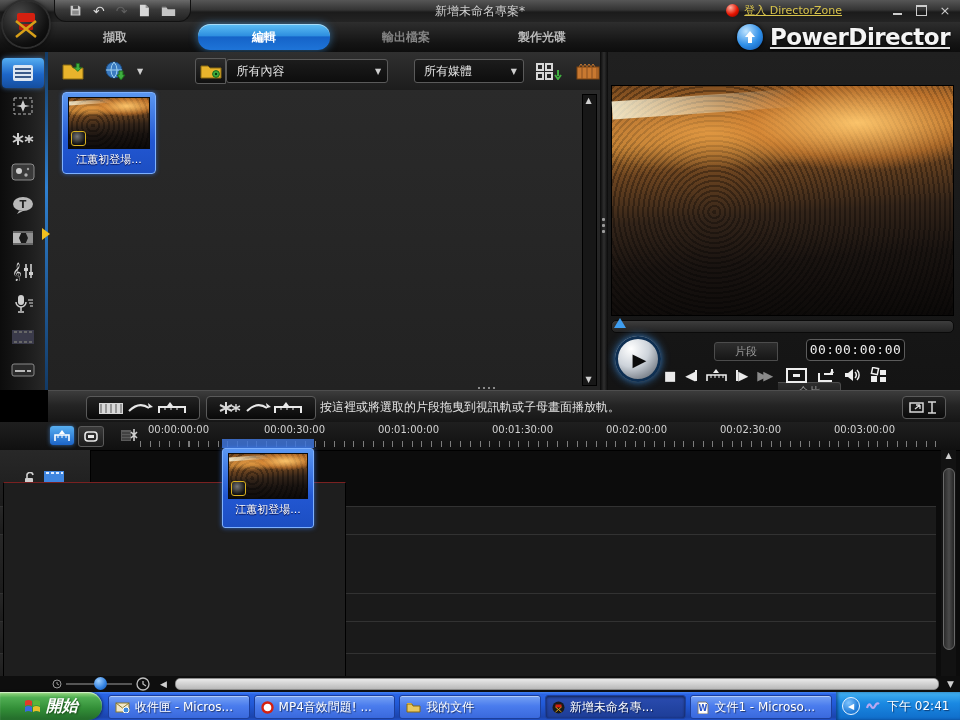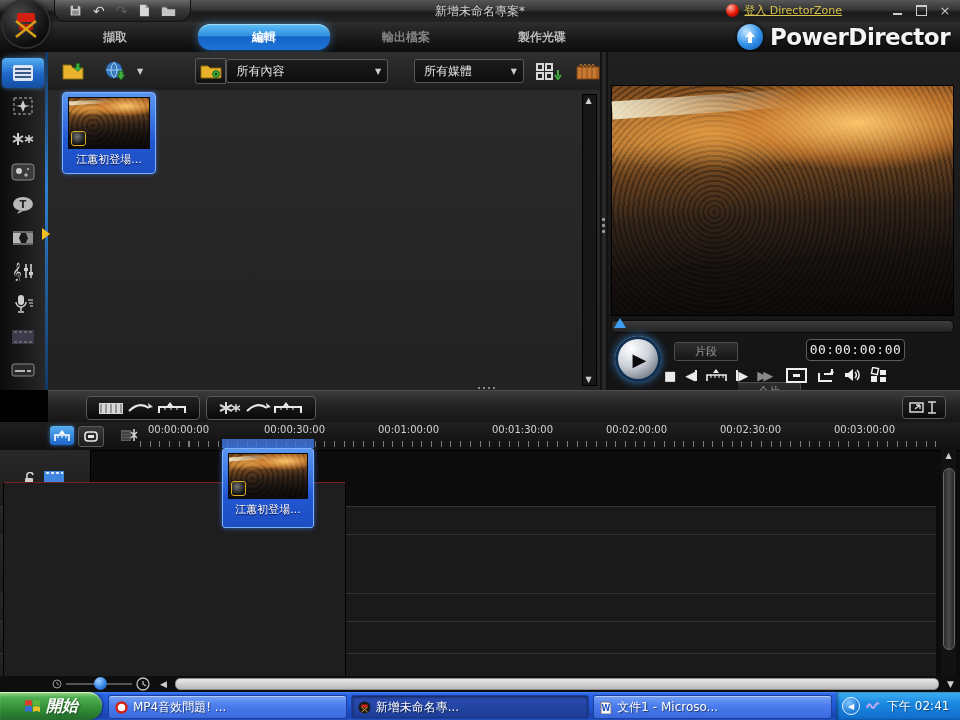--- a/index.html
+++ b/index.html
@@ -26,21 +26,21 @@
   .wb .restbox{width:9px;height:8px;border:1px solid #ccc;border-top:2px solid #ccc;margin-bottom:1px;}
   .wb.close{align-items:center;font-size:13px;line-height:13px;}
 
   
   .modebar{position:absolute;left:0;top:22px;width:960px;height:30px;
     background:linear-gradient(#2e2e2e,#141414 70%,#0d0d0d);border-bottom:1px solid #000;}
   .tab{position:absolute;top:2px;height:26px;line-height:26px;text-align:center;font-size:12px;font-weight:bold;color:#b9b9b9;}
   .tab.dim{color:#858585;}
   .tab.active{background:linear-gradient(#5fc0f5,#2e8fe0 45%,#1563c8 50%,#1e74d8);color:#fff;
     border-radius:12px;box-shadow:0 0 8px rgba(70,170,255,.55), inset 0 1px 0 rgba(255,255,255,.45);}
-  .brand{position:absolute;right:10px;top:22px;height:30px;display:flex;align-items:center;gap:7px;}
+  .brand{position:absolute;right:10px;top:22px;height:30px;display:flex;align-items:center;gap:7px;text-decoration:underline;}
   .brand-orb{width:26px;height:26px;border-radius:50%;
     background:radial-gradient(circle at 35% 28%,#bfe4ff,#2f8fe8 55%,#0b4fa8);box-shadow:0 0 4px #000;
     display:flex;align-items:center;justify-content:center;}
   .brand-name{font-size:23px;font-weight:bold;color:#f4f4f4;letter-spacing:-.5px;text-shadow:0 1px 2px #000;}
 
   
   .sidebar{position:absolute;left:0;top:52px;width:48px;height:338px;
     background:linear-gradient(90deg,#0c0c0c,#1d1d1d 60%,#2a2a2a);}
   .sidebar::after{content:"";position:absolute;right:0;top:0;width:3px;height:100%;
     background:linear-gradient(#123a66,#2f80d0 40%,#123a66);}
@@ -91,21 +91,21 @@
     background:linear-gradient(#3d3d3d,#232323);border:1px solid #0a0a0a;}
   .seek-thumb{position:absolute;left:2px;top:-3px;width:0;height:0;
     border-left:6px solid transparent;border-right:6px solid transparent;border-bottom:10px solid #3f9ef0;}
   .playbtn{position:absolute;left:7px;top:284px;width:46px;height:46px;border-radius:50%;
     background:radial-gradient(circle at 35% 28%,#ffffff,#cdd3da 40%,#8d949d 65%,#3c4148);
     box-shadow:0 0 9px rgba(60,150,240,.8), inset 0 0 0 3px #0e2f52;display:flex;align-items:center;justify-content:center;}
   .playbtn span{color:#0b0b0b;font-size:18px;margin-left:3px;}
   .pm-group{position:absolute;left:66px;top:290px;display:flex;}
   .pm-btn{width:62px;height:17px;line-height:17px;text-align:center;font-size:11px;color:#9a9a9a;
     background:linear-gradient(#2e2e2e,#161616);border:1px solid #4c4c4c;}
-  .pm-btn:first-child{border-radius:3px 0 0 3px;}
+  .pm-btn:first-child{border-radius:3px 0 0 3px;margin-left:40px;}
   .pm-btn:last-child{border-radius:0 3px 3px 0;border-left:none;margin-top:40px;}
   .timecode{position:absolute;left:198px;top:287px;width:97px;height:20px;border:1px solid #5c5c5c;border-radius:4px;
     background:#0b0b0b;color:#ececec;font-family:"DejaVu Sans Mono","Liberation Mono",monospace;
     font-size:13px;text-align:center;line-height:20px;letter-spacing:.5px;}
   .pctrl{position:absolute;left:56px;top:310px;width:290px;height:26px;display:flex;align-items:center;gap:9px;}
   .pc{color:#eaeaea;font-size:13px;display:flex;align-items:center;line-height:1;}
   .pc .thinbar{display:inline-block;width:2px;height:11px;background:#eaeaea;}
   .pc.dim{color:#8a8a8a;}
   .rect-ic{width:17px;height:11px;border:2px solid #eee;display:flex;align-items:center;justify-content:center;}
   .rect-ic i{width:7px;height:3px;background:#eee;display:block;}
@@ -493,20 +493,21 @@
             <path d="M9 2v12M3 5l12 6M15 5L3 11"></path>
             <path d="M19 4v8M15 6l8 4M23 6l-8 4" stroke-width="1.4"></path>
           </g>
         <path d="M30 11 Q40 1 50 8" fill="none" stroke="#e8e8e8" stroke-width="2"></path>
           <path d="M50 8l-1-5 5 4z" fill="#e8e8e8"></path>
         <path d="M58 13V7h26v6" fill="none" stroke="#e8e8e8" stroke-width="2"></path>
           <path d="M64 7v3M70 7v3M76 7v3" stroke="#e8e8e8"></path>
           <path d="M69 2l3 4h-6z" fill="#e8e8e8"></path>
       </svg>
     </div>
+    <div class="hint">按這裡或將選取的片段拖曳到視訊軌或子母畫面播放軌。</div>
     <div class="resize-btn">
       <svg width="30" height="15" viewBox="0 0 30 15">
           <rect x="1" y="3" width="13" height="9" fill="none" stroke="#d8d8d8" stroke-width="1.5"></rect>
           <path d="M6 9l5-4M11 5h-4M11 5v4" stroke="#d8d8d8" stroke-width="1.3" fill="none"></path>
           <path d="M23 2v11M19 2h8M19 13h8" stroke="#d8d8d8" stroke-width="1.5"></path>
         </svg>
     </div>
   </div>
 
   <div class="timeline">
@@ -698,25 +699,40 @@
       <svg width="17" height="16" viewBox="0 0 17 16">
           <path d="M1 3q3-2 7 0v5q-4-2-7 0z" fill="#e23a2a"></path>
           <path d="M9 3q3-2 7 0v5q-4-2-7 0z" fill="#5bb53a"></path>
           <path d="M1 9q3-2 7 0v5q-4-2-7 0z" fill="#3a6ae0"></path>
           <path d="M9 9q3-2 7 0v5q-4-2-7 0z" fill="#e8c02a"></path>
         </svg>
       <span class="start-label">開始</span>
     </div>
     <div class="taskitems">
       <div class="titem">
+        <svg width="15" height="12" viewBox="0 0 15 12">
+            <rect x="1" y="2" width="13" height="9" fill="#f2e8c8" stroke="#8a7a30"></rect>
+            <path d="M1 2l6.5 5L14 2" fill="none" stroke="#8a7a30"></path>
+            <circle cx="11" cy="9" r="3" fill="#3a8ae0" stroke="#fff"></circle>
+          </svg>
+        <span class="tlabel">收件匣 - Micros...</span>
+      </div>
+      <div class="titem">
         <svg width="13" height="13" viewBox="0 0 13 13">
             <circle cx="6.5" cy="6.5" r="5.5" fill="#fff"></circle>
             <circle cx="6.5" cy="6.5" r="5" fill="none" stroke="#d42010" stroke-width="2.4"></circle>
           </svg>
         <span class="tlabel">MP4音效問題! ...</span>
+      </div>
+      <div class="titem">
+        <svg width="15" height="12" viewBox="0 0 15 12">
+            <path d="M1 3h5l1 2h7v6H1z" fill="#e8c860" stroke="#8a6a10"></path>
+            <path d="M1 3V2h4l1 1z" fill="#d4a830"></path>
+          </svg>
+        <span class="tlabel">我的文件</span>
       </div>
       <div class="titem active">
         <svg width="13" height="13" viewBox="0 0 13 13">
             <circle cx="6.5" cy="6.5" r="6" fill="#1a1a1a"></circle>
             <rect x="3.5" y="3.5" width="6" height="3" fill="#d42010"></rect>
             <path d="M3.5 6l6 5M9.5 6l-6 5" stroke="#d8a018"></path>
           </svg>
         <span class="tlabel">新增未命名專...</span>
       </div>
       <div class="titem">

